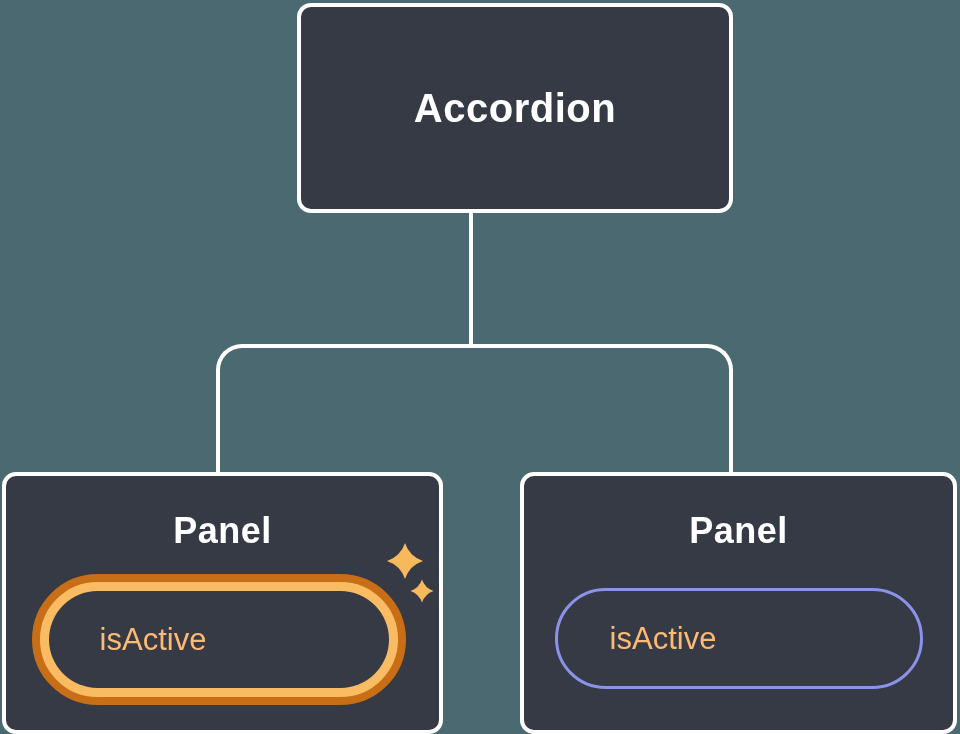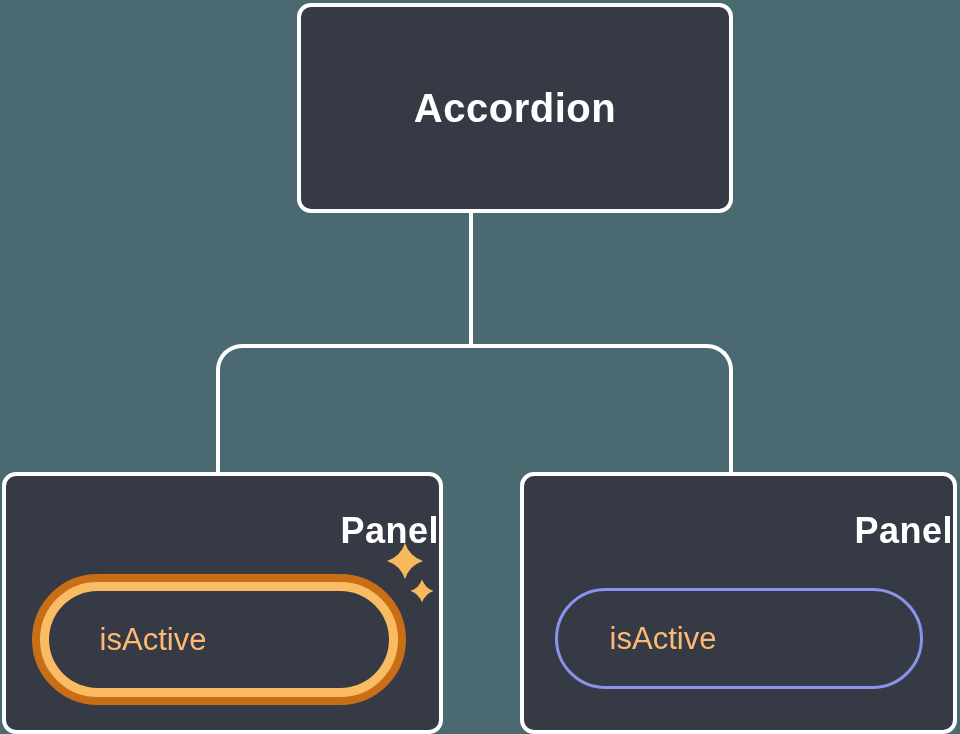--- a/index.html
+++ b/index.html
@@ -20,21 +20,21 @@
   .branch {
     position: absolute; left: 216px; top: 344px; width: 517px; height: 128px;
     box-sizing: border-box; border: 4px solid #FFFFFF; border-bottom: none;
     border-radius: 26px 26px 0 0;
   }
 
   .panel { top: 472px; height: 262px; }
   .panel-left { left: 2px; width: 441px; }
   .panel-right { left: 520px; width: 437px; }
   .panel-title {
-    position: absolute; top: 34px; left: 0; right: 0; text-align: right;
+    position: absolute; top: 34px; left: 0; right: 0; text-align: center;
     color: #FFFFFF; font-size: 36px; font-weight: 600; letter-spacing: 0.5px;
   }
 
   
   .pill-active {
     position: absolute; left: 26px; top: 98px; width: 374px; height: 131px;
     box-sizing: border-box; background: #F9BC63; border: 8px solid #C76E17;
     border-radius: 999px; padding: 9px;
   }
   .pill-active-inner {

